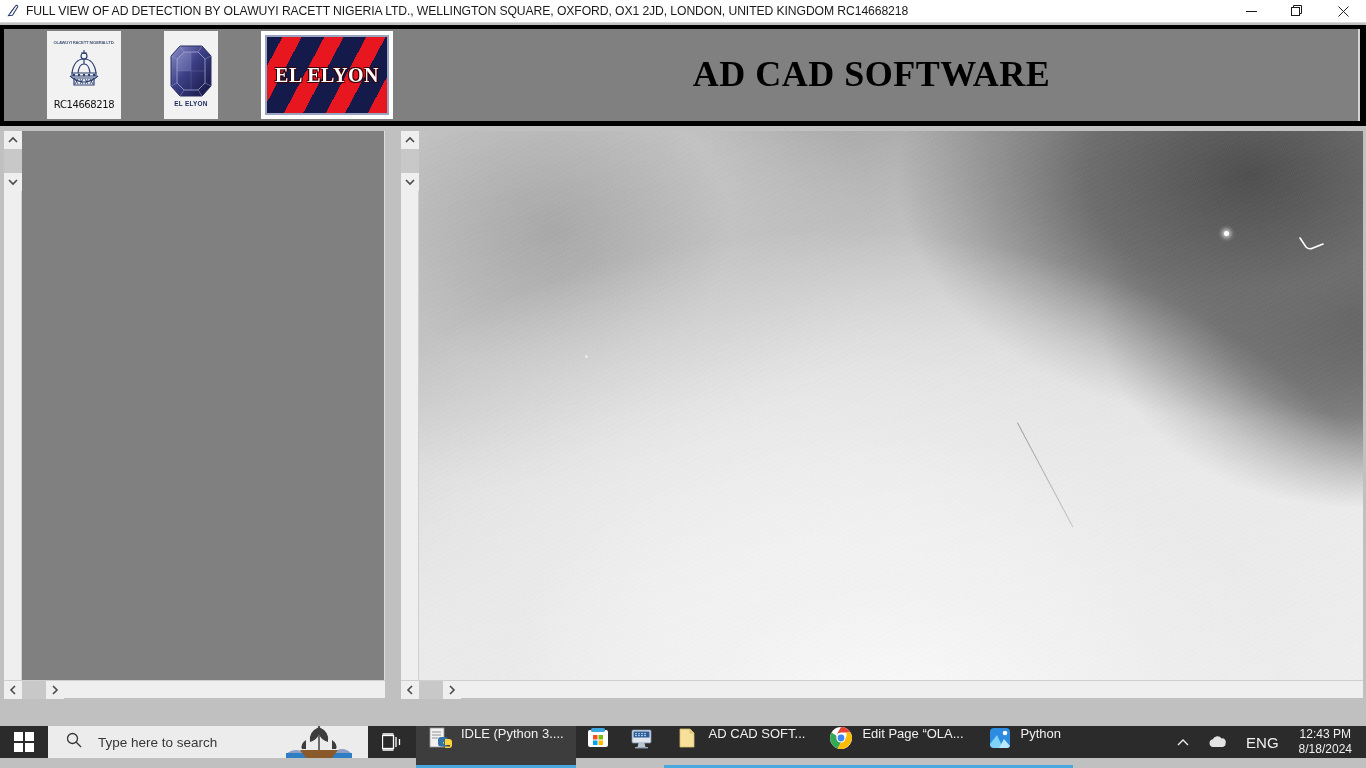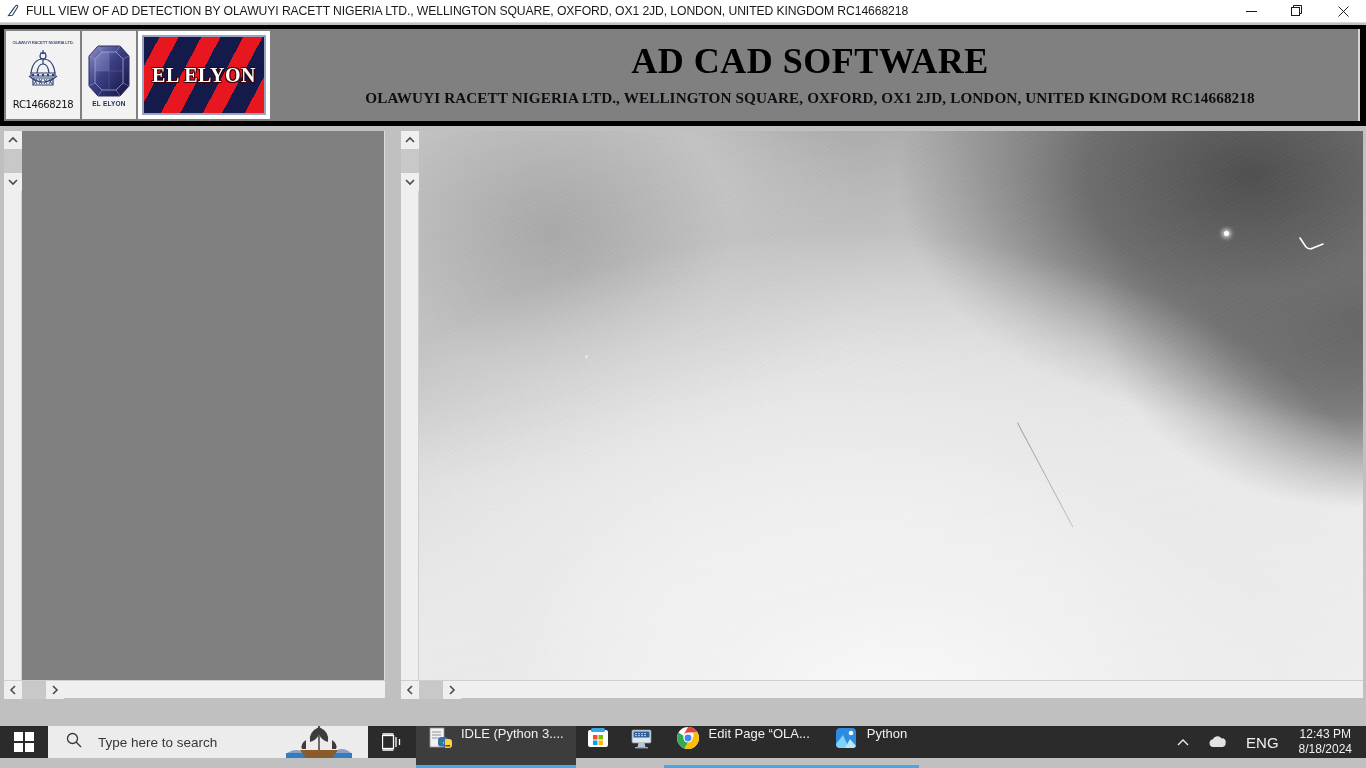--- a/index.html
+++ b/index.html
@@ -53,20 +53,21 @@
     display: flex; align-items: stretch;
     flex: 0 0 auto;
     padding: 2px 0 2px 2px;
     gap: 2px;
   }
   .logo-box {
     background: #f2f2f2;
     display: flex; flex-direction: column;
     align-items: center; justify-content: center;
     padding: 2px 4px;
+    margin-left: 41px;
   }
   .logo-seal { width: 74px; }
   .logo-seal .seal-top {
     font-size: 4.2px; color: #4a5a7a; letter-spacing: -0.2px;
     white-space: nowrap; font-weight: bold; margin-bottom: 1px;
   }
   .seal-art {
     width: 56px; height: 52px; position: relative;
   }
   .seal-art svg { display: block; }
@@ -366,21 +367,20 @@
       <div class="logo-box logo-flag">
         <div class="flag-art">
           <div class="flag-stripes"></div>
           <div class="flag-text">EL ELYON</div>
         </div>
       </div>
     </div>
 
     <div class="header-text">
       <div class="brand-title">AD CAD SOFTWARE</div>
-      <div class="brand-sub">OLAWUYI RACETT NIGERIA LTD., WELLINGTON SQUARE, OXFORD, OX1 2JD, LONDON, UNITED KINGDOM RC14668218</div>
     </div>
   </div>
 </div>
 
 <div class="workspace">
 
   <div class="panel" id="panel-left">
     <div class="panel-body">
       <div class="vscroll">
         <div class="sb-arrow">
@@ -546,20 +546,30 @@
           <rect x="11" y="9" width="2" height="1.2"></rect>
             <rect x="14" y="9" width="2" height="1.2"></rect>
         </g>
         <path d="M8.5 17 h6 l1 4 h-8 z" fill="#b9c6d4"></path>
         <rect x="5" y="21" width="13" height="1.4" fill="#98a7b8"></rect>
       </svg>
     </span>
   </div>
 
 
+  <div class="tb-item">
+    <span class="tb-ico">
+      <svg width="24" height="24" viewBox="0 0 24 24">
+        <path d="M4 3 h10 l4 4 v14 H4 z" fill="#f6e09a" stroke="#d7bd6a" stroke-width="0.8"></path>
+        <path d="M14 3 v4 h4" fill="#e6cf86" stroke="#d7bd6a" stroke-width="0.8"></path>
+      </svg>
+    </span>
+    <span>AD CAD SOFT...</span>
+    <span class="ul"></span>
+  </div>
 
   <div class="tb-item">
     <span class="tb-ico">
       <svg width="24" height="24" viewBox="0 0 24 24">
         <circle cx="12" cy="12" r="11" fill="#fff"></circle>
         <path d="M12 1 A11 11 0 0 1 21.5 6.6 L12 6.6 A5.4 5.4 0 0 0 7.2 9.4 z" fill="#ea4335"></path>
         <path d="M2.5 6.6 A11 11 0 0 0 8.6 22.4 L13.3 14.3 A5.4 5.4 0 0 1 7.2 9.4 z" fill="#34a853"></path>
         <path d="M21.5 6.6 A11 11 0 0 1 8.6 22.4 L13.3 14.3 A5.4 5.4 0 0 0 17 6.6 z" fill="#fbbc05"></path>
         <circle cx="12" cy="12" r="4.6" fill="#fff"></circle>
         <circle cx="12" cy="12" r="3.4" fill="#4285f4"></circle>

